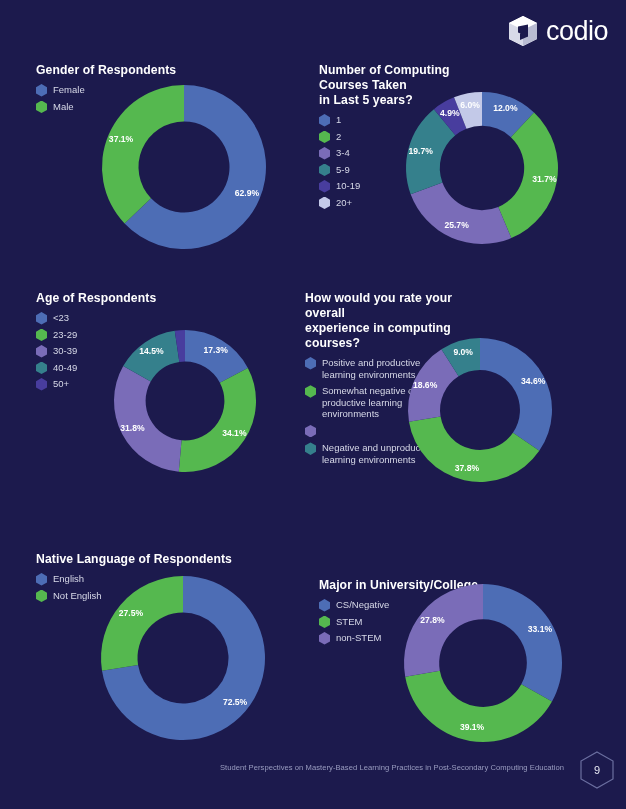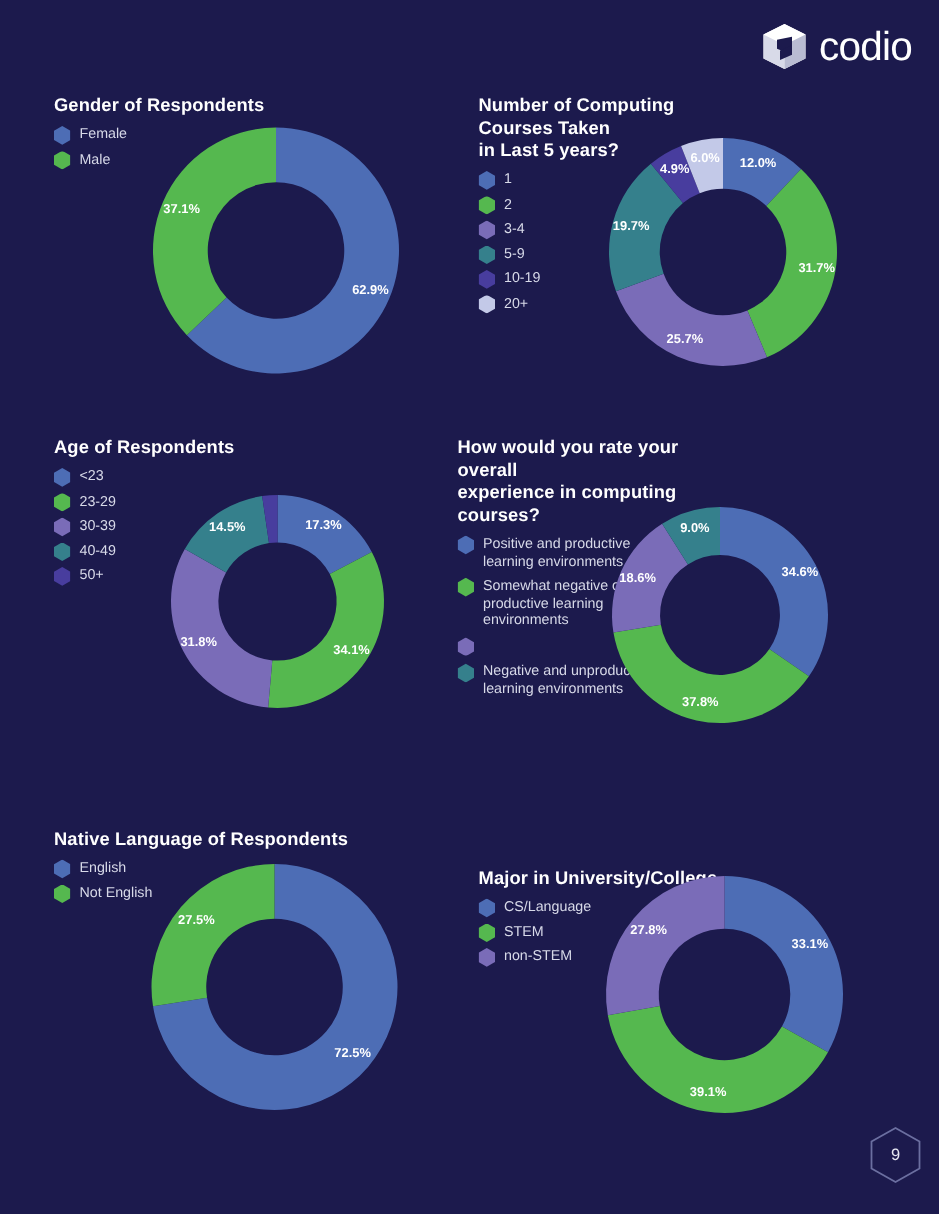--- a/index.html
+++ b/index.html
@@ -246,21 +246,21 @@
         <path d="M2.009556071198716 95.82762613329893 A82 82 0 0 1 82.99999999999999 1 L82.99999999999999 37.489999999999995 A45.510000000000005 45.510000000000005 0 0 0 38.05030361951528 90.11933250398091 Z" fill="#55b84f"></path>
         <text x="30.913179884153152" y="38.513652971845254" class="slice-label">27.5%</text>
       </svg>
   </div>
 
   <div class="panel" style="left:319px;top:552px;width:200px;margin-top:26px;">
     <div class="panel-title">Major in University/College</div>
     <ul class="legend compact">
       <li>
           <span class="hex" style="background:#4d6db5"></span>
-          <span class="legend-label">CS/Language</span>
+          <span class="legend-label">CS/Negative</span>
         </li>
       <li>
           <span class="hex" style="background:#55b84f"></span>
           <span class="legend-label">STEM</span>
         </li>
       <li>
           <span class="hex" style="background:#7a6cb8"></span>
           <span class="legend-label">non-STEM</span>
         </li>
     </ul>
@@ -270,20 +270,21 @@
         <path d="M80 1 A79 79 0 0 1 148.98773392998368 118.49275993230127 L118.28819233114095 101.3634817624272 A43.845000000000006 43.845000000000006 0 0 0 80 36.154999999999994 Z" fill="#4d6db5"></path>
         <text x="136.90790234199702" y="46.5856242755273" class="slice-label">33.1%</text>
         <path d="M148.98773392998368 118.49275993230127 A79 79 0 0 1 2.219417572192782 93.82682165904683 L36.83177675256699 87.673886020771 A43.845000000000006 43.845000000000006 0 0 0 118.28819233114095 101.3634817624272 Z" fill="#55b84f"></path>
         <text x="69.06263405384686" y="145.07998064061198" class="slice-label">39.1%</text>
         <path d="M2.219417572192782 93.82682165904683 A79 79 0 0 1 79.99999999999999 1 L79.99999999999999 36.154999999999994 A43.845000000000006 43.845000000000006 0 0 0 36.83177675256699 87.673886020771 Z" fill="#7a6cb8"></path>
         <text x="29.417095274182984" y="37.61604544734625" class="slice-label">27.8%</text>
       </svg>
   </div>
 
   <div class="footer">
+    <div class="footer-text">Student Perspectives on Mastery-Based Learning Practices in Post-Secondary Computing Education</div>
     <span class="page-hex">
       <svg viewBox="0 0 34 38" width="34" height="38" aria-hidden="true">
         <polygon points="17,1 33,10 33,28 17,37 1,28 1,10" fill="none" stroke="#6b6fa0" stroke-width="1.2"></polygon>
       </svg>
     </span>
     <span class="page-num">9</span>
   </div>
 
 </div>
 

